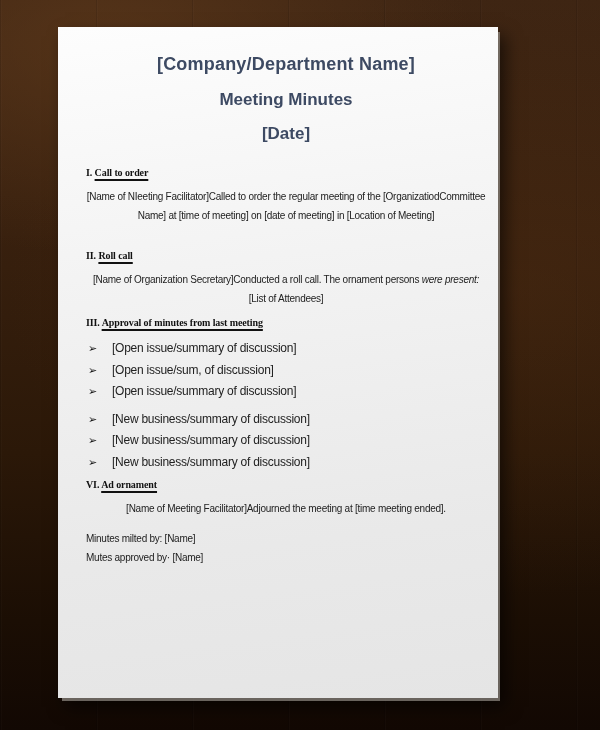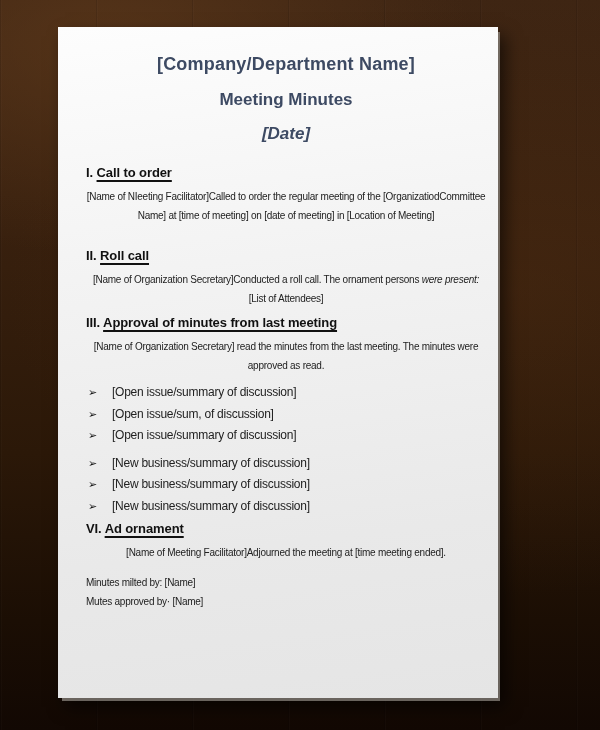--- a/index.html
+++ b/index.html
@@ -20,23 +20,23 @@
     left:58px; top:27px;
     width:440px; height:671px;
     background:linear-gradient(173deg, #fdfdfd 0%, #f3f3f3 35%, #e9e9e9 75%, #e5e5e5 100%);
     box-shadow: 3px 4px 0 -1px rgba(158,152,144,0.65), 7px 9px 16px rgba(0,0,0,0.60);
     padding:26px 12px 0 28px;
     color:#1f1f1f;
   }
   .center { text-align:center; }
   .doc-title    { font-size:18px; font-weight:bold; color:#3d4a63; line-height:22px; letter-spacing:0.2px; }
   .doc-subtitle { font-size:17px; font-weight:bold; color:#3d4a63; line-height:21px; margin-top:14px; }
-  .doc-date     { font-size:17px; font-weight:bold; color:#3d4a63; line-height:21px; margin-top:13px;font-style:italic; }
+  .doc-date     { font-size:17px; font-weight:bold; color:#3d4a63; line-height:21px; margin-top:13px; }
   .sec-h {
-    font-size:13px; font-weight:bold; color:#111; line-height:17px; letter-spacing:-0.1px;
+    font-size:10px; font-weight:bold; color:#111; line-height:17px; letter-spacing:-0.1px;font-family:Liberation Serif, serif;
   }
   .sec-h .hu {
     text-decoration:underline;
     text-decoration-thickness:1.5px;
     text-underline-offset:2.5px;
   }
   .body-p {
     font-size:10px; line-height:18.5px; letter-spacing:-0.25px; color:#222;
     margin-top:7px;
     text-align:center;
@@ -85,24 +85,20 @@
   </div>
   <div class="body-p">
     <div class="line"><span>[Name of Organization Secretary]Conducted a roll call. The ornament persons </span><span class="it">were present:</span></div>
     <div class="line">[List of Attendees]</div>
   </div>
 
   <div class="sec-h mt-h3">
     <span>III.</span>
     <span class="hu">Approval of minutes from last meeting</span>
   </div>
-  <div class="body-p">
-    <div class="line">[Name of Organization Secretary] read the minutes from the last meeting. The minutes were</div>
-    <div class="line">approved as read.</div>
-  </div>
 
   <div class="bullets">
     <div class="bullet-row">
       <span class="bullet-glyph">➢</span>
       <span class="bullet-text">[Open issue/summary of discussion]</span>
     </div>
     <div class="bullet-row">
       <span class="bullet-glyph">➢</span>
       <span class="bullet-text">[Open issue/sum, of discussion]</span>
     </div>

